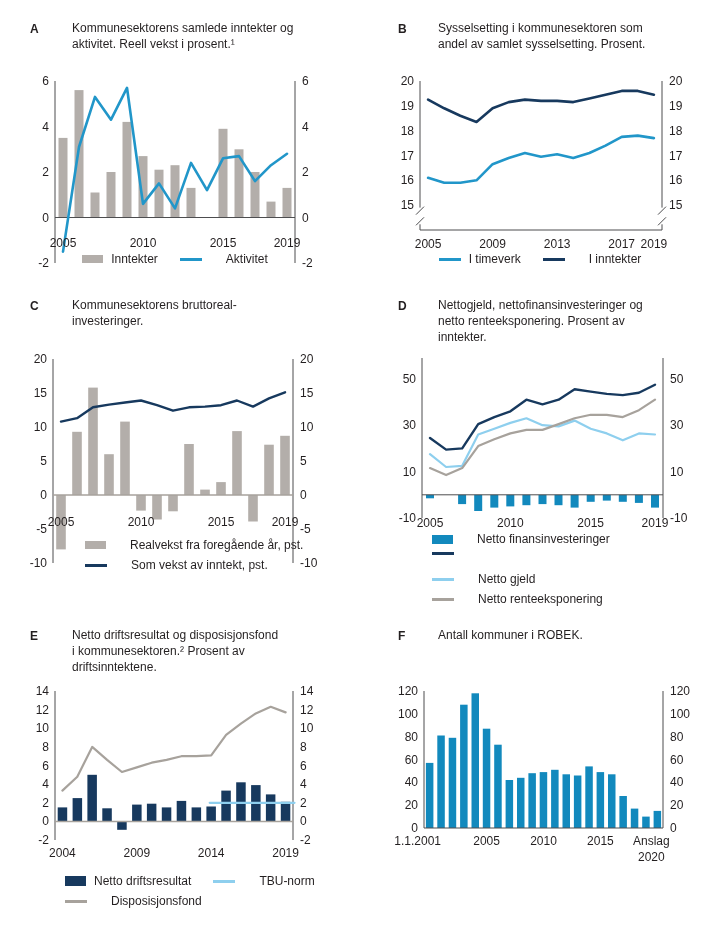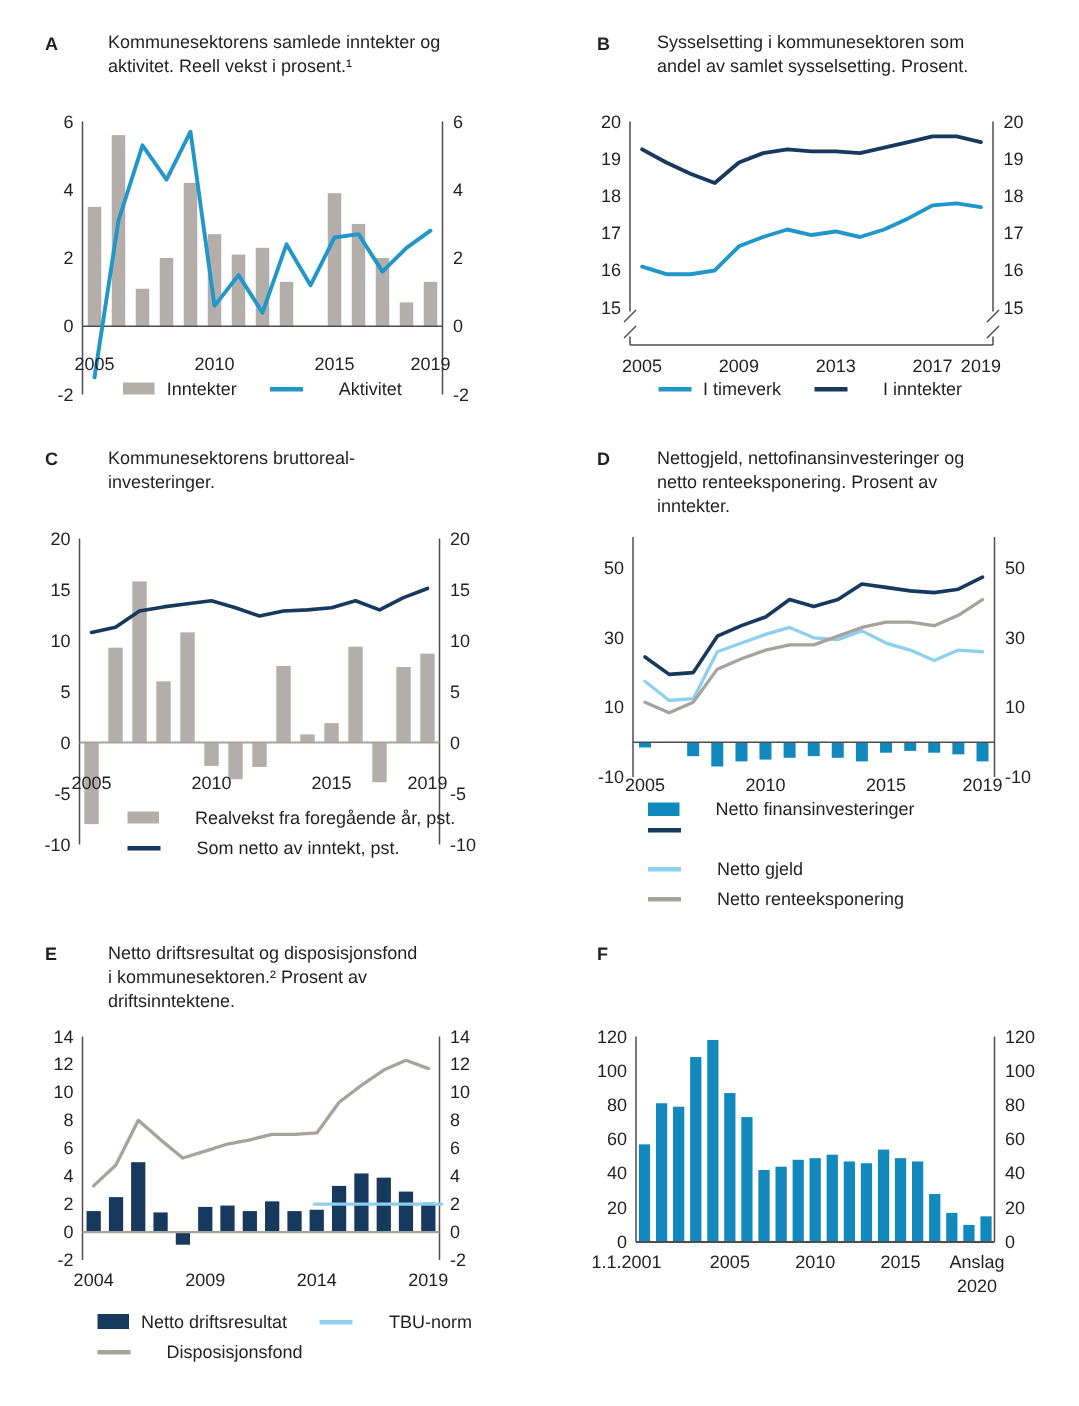--- a/index.html
+++ b/index.html
@@ -163,21 +163,21 @@
   <div class="legend" style="left:10px;top:538px;width:340px;padding-left:75px">
       <div class="legend-row">
         <span class="legend-item">
           <span class="sw" style="background: rgb(179, 174, 170); width: 21px; height: 8px;"></span>
           <span class="legend-label">Realvekst fra foregående år, pst.</span>
         </span>
       </div>
       <div class="legend-row">
         <span class="legend-item">
           <span class="sw" style="background: rgb(23, 57, 94); width: 22px; height: 3px;"></span>
-          <span class="legend-label">Som netto av inntekt, pst.</span>
+          <span class="legend-label">Som vekst av inntekt, pst.</span>
         </span>
       </div>
     </div>
 
   <div class="letter" style="left:398px;top:299px">D</div>
   <div class="title" style="left:438px;top:297px">Nettogjeld, nettofinansinvesteringer og
 netto renteeksponering. Prosent av
 inntekter.</div>
   <svg class="chart" style="left:375px;top:330px" width="330" height="205" viewBox="0 0 330 205">
       <line x1="47" y1="28" x2="47" y2="188" stroke="#4d4d4f" stroke-width="1"></line>
@@ -301,20 +301,21 @@
       </div>
       <div class="legend-row">
         <span class="legend-item">
           <span class="sw" style="background: rgb(167, 162, 156); width: 22px; height: 3px;"></span>
           <span class="legend-label">Disposisjonsfond</span>
         </span>
       </div>
     </div>
 
   <div class="letter" style="left:398px;top:629px">F</div>
+  <div class="title" style="left:438px;top:627px">Antall kommuner i ROBEK.</div>
   <svg class="chart" style="left:375px;top:668px" width="330" height="212" viewBox="0 0 330 212">
       <line x1="49" y1="23" x2="49" y2="160" stroke="#4d4d4f" stroke-width="1"></line>
       <line x1="288" y1="23" x2="288" y2="160" stroke="#4d4d4f" stroke-width="1"></line>
       <rect x="50.9" y="94.9" width="7.5" height="65.1" fill="#1289bd"></rect>
       <rect x="62.3" y="67.5" width="7.5" height="92.5" fill="#1289bd"></rect>
       <rect x="73.7" y="69.8" width="7.5" height="90.2" fill="#1289bd"></rect>
       <rect x="85.1" y="36.7" width="7.5" height="123.3" fill="#1289bd"></rect>
       <rect x="96.5" y="25.3" width="7.5" height="134.7" fill="#1289bd"></rect>
       <rect x="107.8" y="60.7" width="7.5" height="99.3" fill="#1289bd"></rect>
       <rect x="119.2" y="76.7" width="7.5" height="83.3" fill="#1289bd"></rect>

